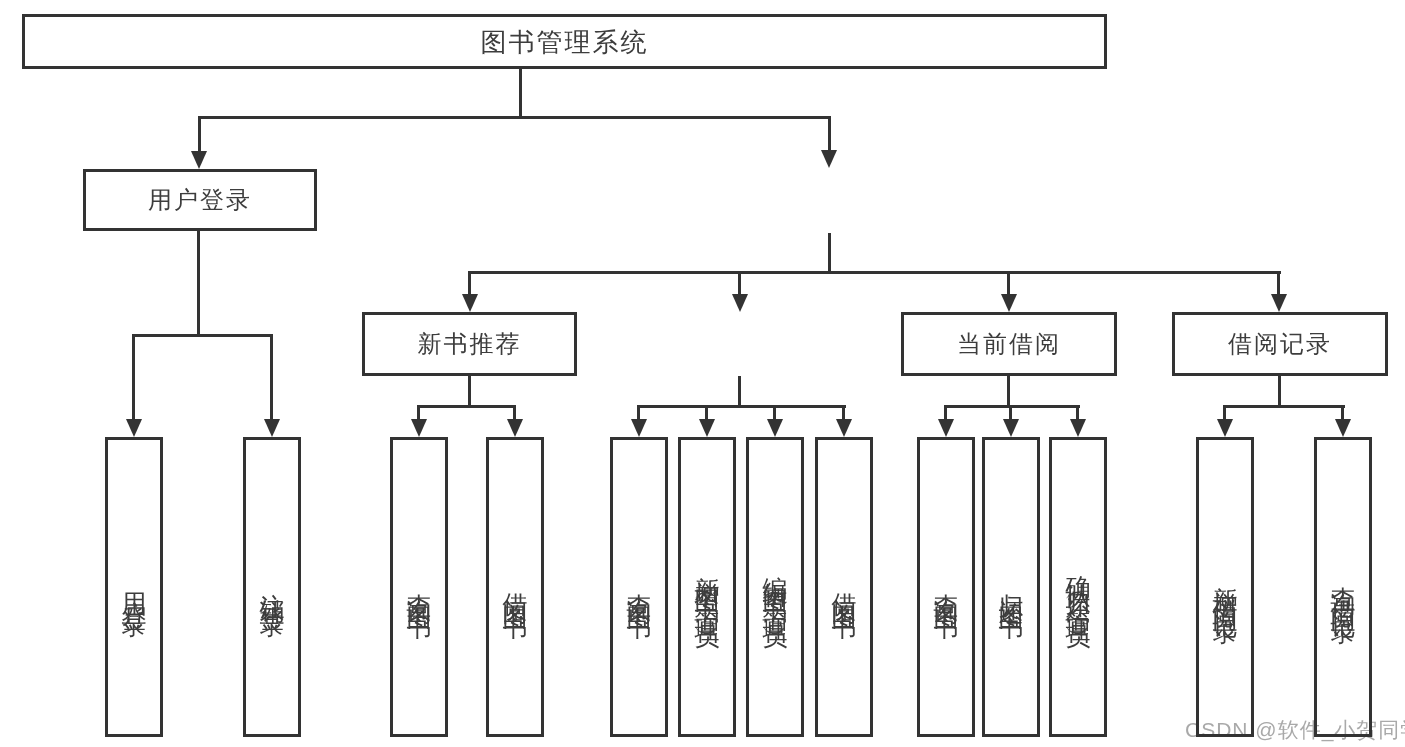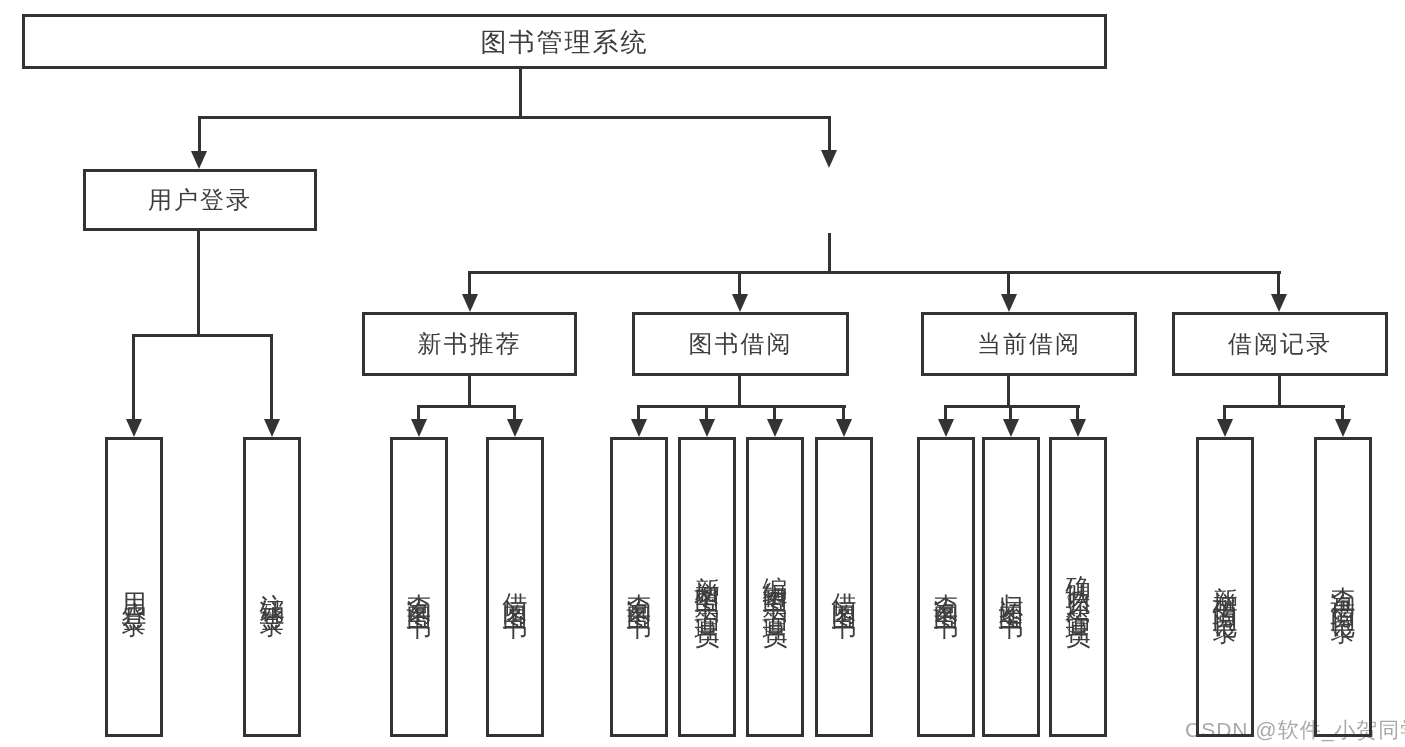--- a/index.html
+++ b/index.html
@@ -124,22 +124,21 @@
   <div class="vline" style="left:1223px;top:405px;height:16px;"></div>
   <div class="arrow" style="left:1217px;top:419px;"></div>
   <div class="vline" style="left:1341px;top:405px;height:16px;"></div>
   <div class="arrow" style="left:1335px;top:419px;"></div>
 
   <div class="box root" style="left:22px;top:14px;width:1085px;height:55px;">图书管理系统</div>
 
   <div class="box" style="left:83px;top:169px;width:234px;height:62px;">用户登录</div>
 
   <div class="box" style="left:362px;top:312px;width:215px;height:64px;">新书推荐</div>
-  <div class="box" style="left:632px;top:312px;width:217px;height:64px;">图书借阅</div>
-  <div class="box" style="left:901px;top:312px;width:216px;height:64px;margin-left:20px;">当前借阅</div>
+  <div class="box" style="left:901px;top:312px;width:216px;height:64px;">当前借阅</div>
   <div class="box" style="left:1172px;top:312px;width:216px;height:64px;">借阅记录</div>
 
   <div class="vbox" style="left:105px;">用户登录</div>
   <div class="vbox" style="left:243px;">注销登录</div>
 
   <div class="vbox" style="left:390px;">查询图书</div>
   <div class="vbox" style="left:486px;">借阅图书</div>
 
   <div class="vbox" style="left:610px;">查询图书</div>
   <div class="vbox" style="left:678px;">新增图书（管理员）</div>

